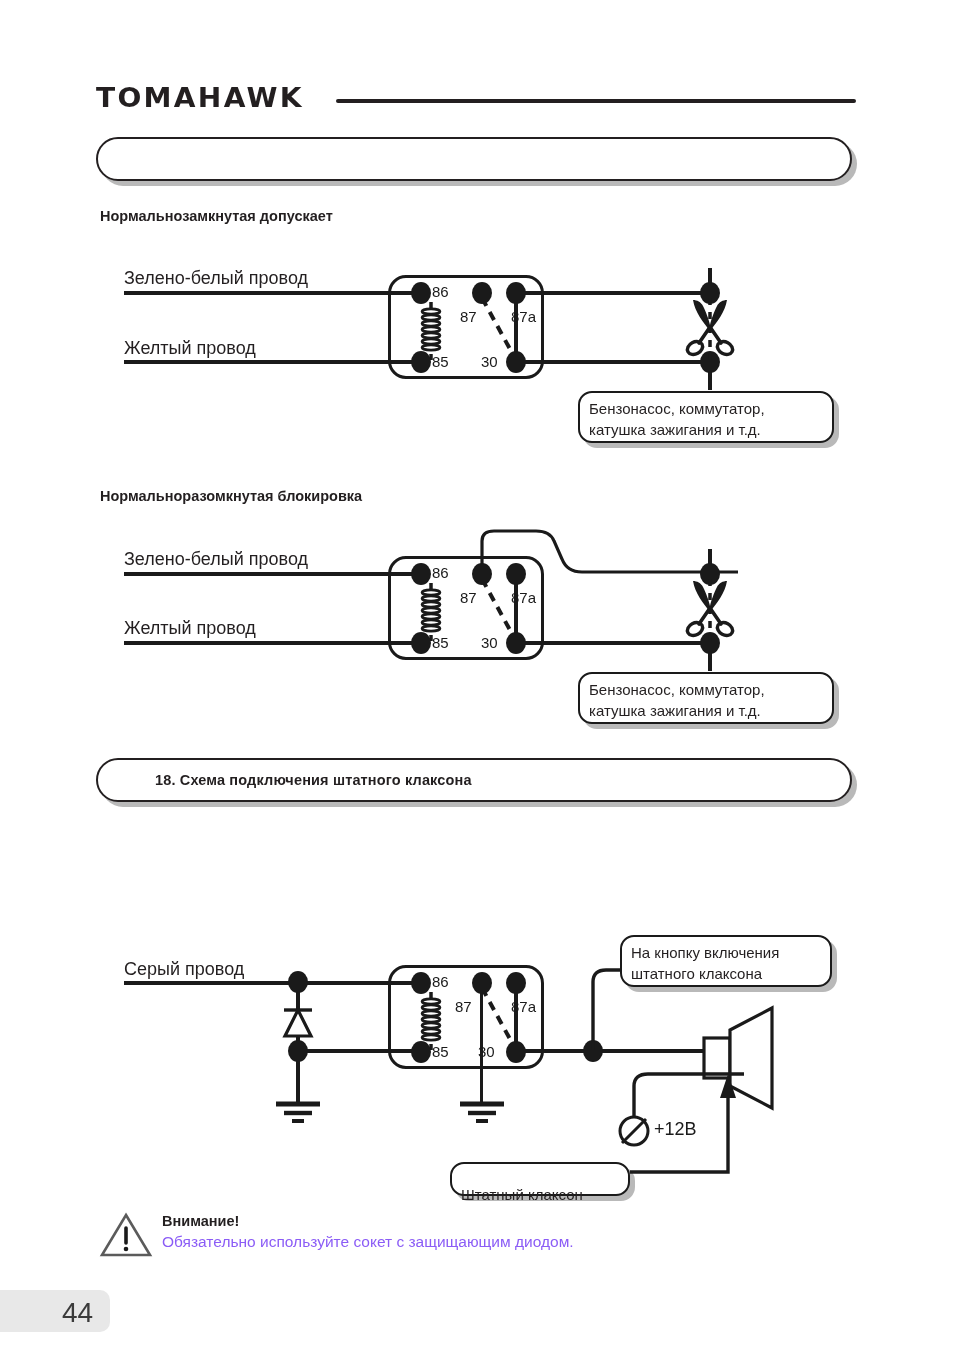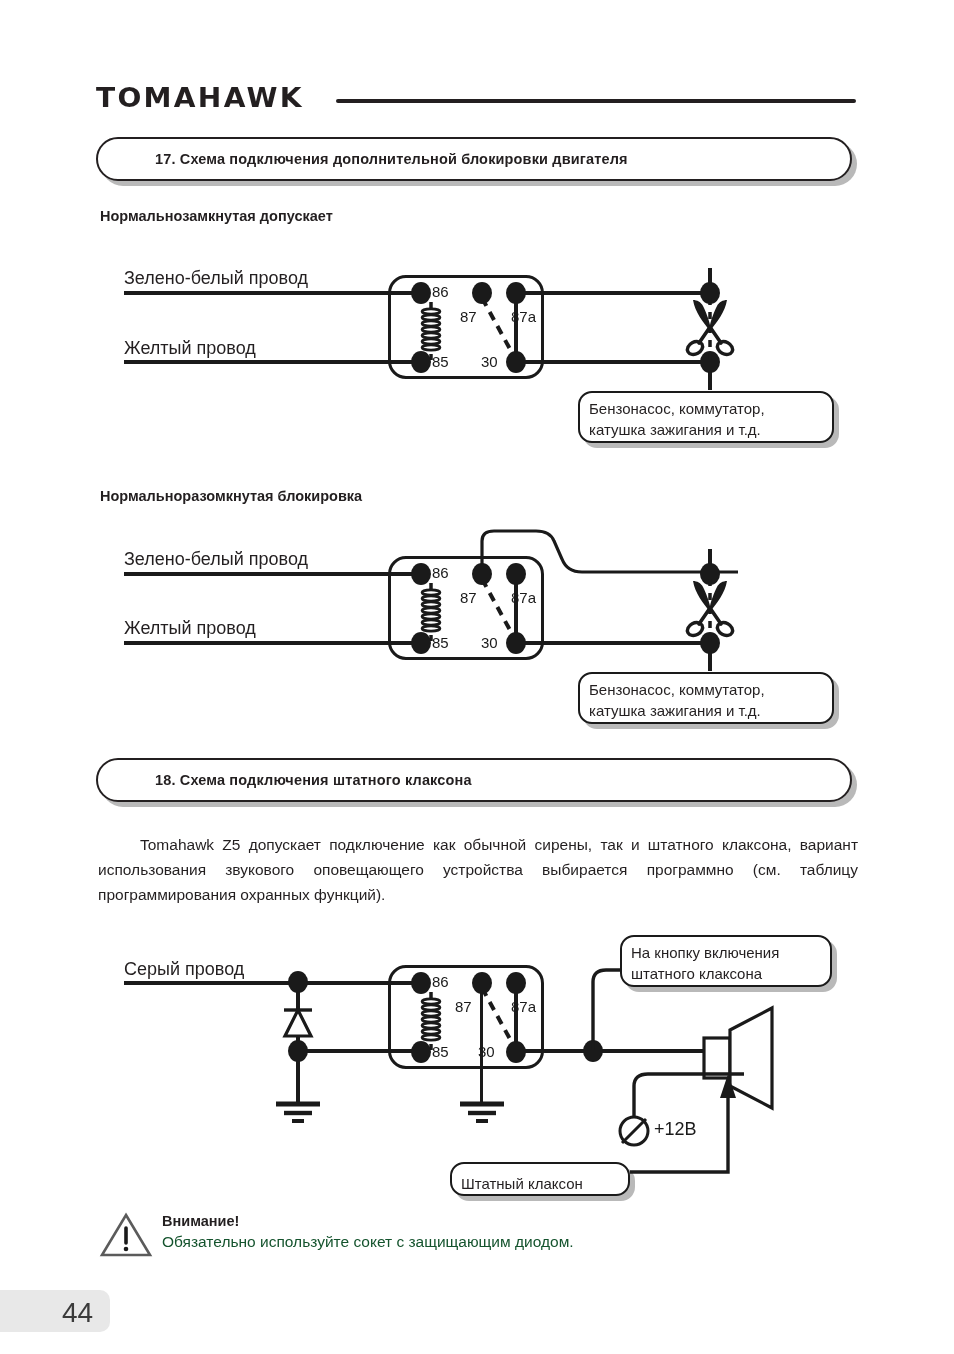--- a/index.html
+++ b/index.html
@@ -96,21 +96,21 @@
   }
   .callout-shadow{
     position:absolute;border-radius:14px;background:#b9b9b9;z-index:-1;
   }
 
   
   .warn-title{
     position:absolute;font-size:14.5px;font-weight:bold;color:#231f20;
   }
   .warn-text{
-    position:absolute;font-size:15.5px;color:#14532d;white-space:nowrap;
+    position:absolute;font-size:15.5px;color:#8b5cf6;white-space:nowrap;
   }
 
   
   .page-tab{
     position:absolute;left:-30px;top:1290px;width:140px;height:42px;
     background:#e8e8e8;border-radius:0 10px 10px 0;
   }
   .page-num{
     position:absolute;left:62px;top:1297px;
     font-size:28px;color:#3b3b3b;
@@ -121,21 +121,20 @@
 </head>
 <body>
 
 <div class="page">
 
   <div class="brand">TOMAHAWK</div>
   <div class="brand-rule"></div>
 
   <div class="banner-shadow" style="top:142px;"></div>
   <div class="banner" style="top:137px;"></div>
-  <div class="banner-text" style="left:155px;top:151px;">17. Схема подключения дополнительной блокировки двигателя</div>
 
   <div class="subhead" style="top:208px;">Нормальнозамкнутая допускает</div>
 
   <div>
 
     <div class="wire-label" style="left:124px;top:268px;">Зелено-белый провод</div>
     <div class="wire-label" style="left:124px;top:338px;">Желтый провод</div>
 
     <div class="wire wire-h" style="left:124px;top:291px;width:300px;"></div>
     <div class="wire wire-h" style="left:124px;top:360px;width:300px;"></div>
@@ -271,23 +270,20 @@
     <div class="callout" style="left:578px;top:672px;width:256px;height:52px;">
       <div>Бензонасос, коммутатор,</div>
       <div>катушка зажигания и т.д.</div>
     </div>
   </div>
 
   <div class="banner-shadow" style="top:763px;"></div>
   <div class="banner" style="top:758px;"></div>
   <div class="banner-text" style="left:155px;top:772px;">18. Схема подключения штатного клаксона</div>
 
-  <div class="bodytext" style="top:832px;">
-    <span class="indent"></span><span>Tomahawk Z5 допускает подключение как обычной сирены, так и штатного клаксона, вариант использования звукового оповещающего устройства выбирается программно (см. таблицу программирования охранных функций).</span>
-  </div>
 
   <div>
 
     <div class="wire-label" style="left:124px;top:959px;">Серый провод</div>
 
     <div class="wire wire-h" style="left:124px;top:981px;width:300px;"></div>
 
     <div class="wire wire-v" style="left:296px;top:985px;height:65px;"></div>
     <div class="node" style="left:288px;top:971px;"></div>
     <div class="node" style="left:288px;top:1040px;"></div>
@@ -374,21 +370,21 @@
       <path d="M6 30 L30 6" stroke="#1a1a1a" stroke-width="3" fill="none"></path>
     </svg>
     <div class="term-label" style="left:654px;top:1119px;font-size:18px;">+12В</div>
 
     <svg width="130" height="120" style="left:630px;top:1060px;" viewBox="0 0 130 120">
       <path d="M0 112 L98 112 L98 36" stroke="#1a1a1a" stroke-width="3.4" fill="none"></path>
       <path d="M98 14 L90 38 L106 38 Z" fill="#1a1a1a"></path>
     </svg>
 
     <div class="callout-shadow" style="left:455px;top:1167px;width:180px;height:34px;"></div>
-    <div class="callout" style="left:450px;top:1162px;width:180px;height:34px;padding-top:9px;">
+    <div class="callout" style="left:450px;top:1162px;width:180px;height:34px;padding-top:20px;">
       <span>Штатный клаксон</span>
     </div>
   </div>
 
   <div>
     <svg width="52" height="46" style="left:100px;top:1212px;" viewBox="0 0 52 46">
       <path d="M26 3 L50 43 L2 43 Z" stroke="#5b5b5b" stroke-width="2.6" fill="#fff"></path>
       <path d="M26 16 L26 31" stroke="#1a1a1a" stroke-width="3.6" stroke-linecap="round"></path>
       <circle cx="26" cy="37" r="2.3" fill="#1a1a1a"></circle>
     </svg>

